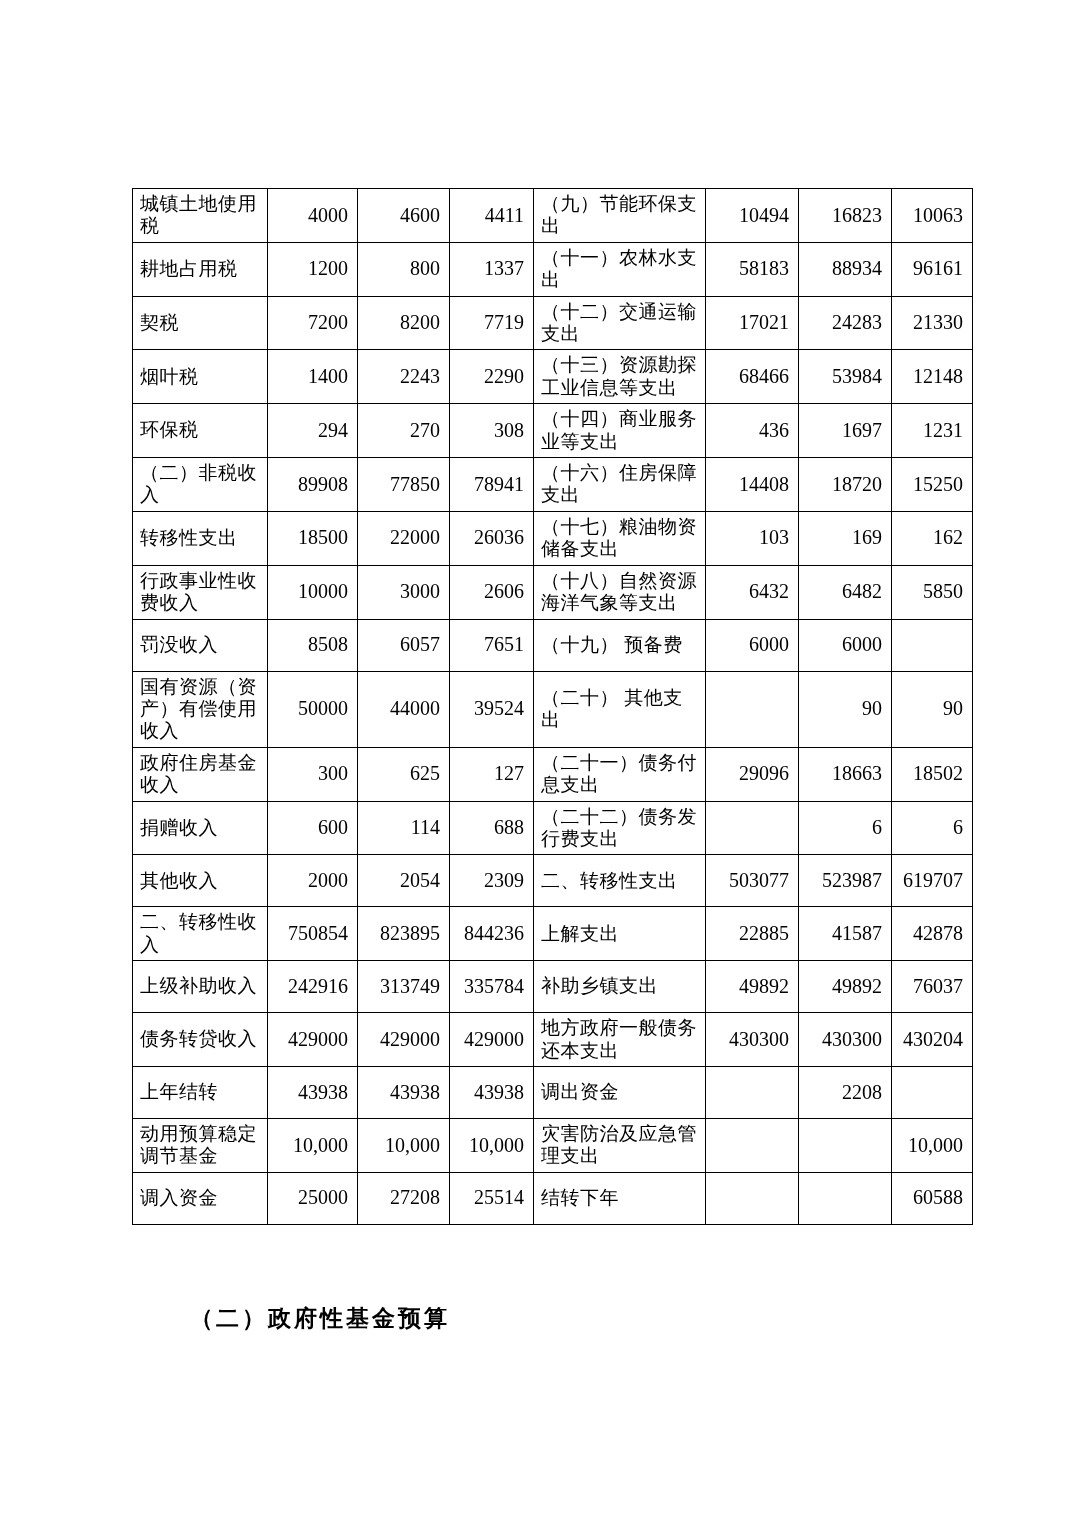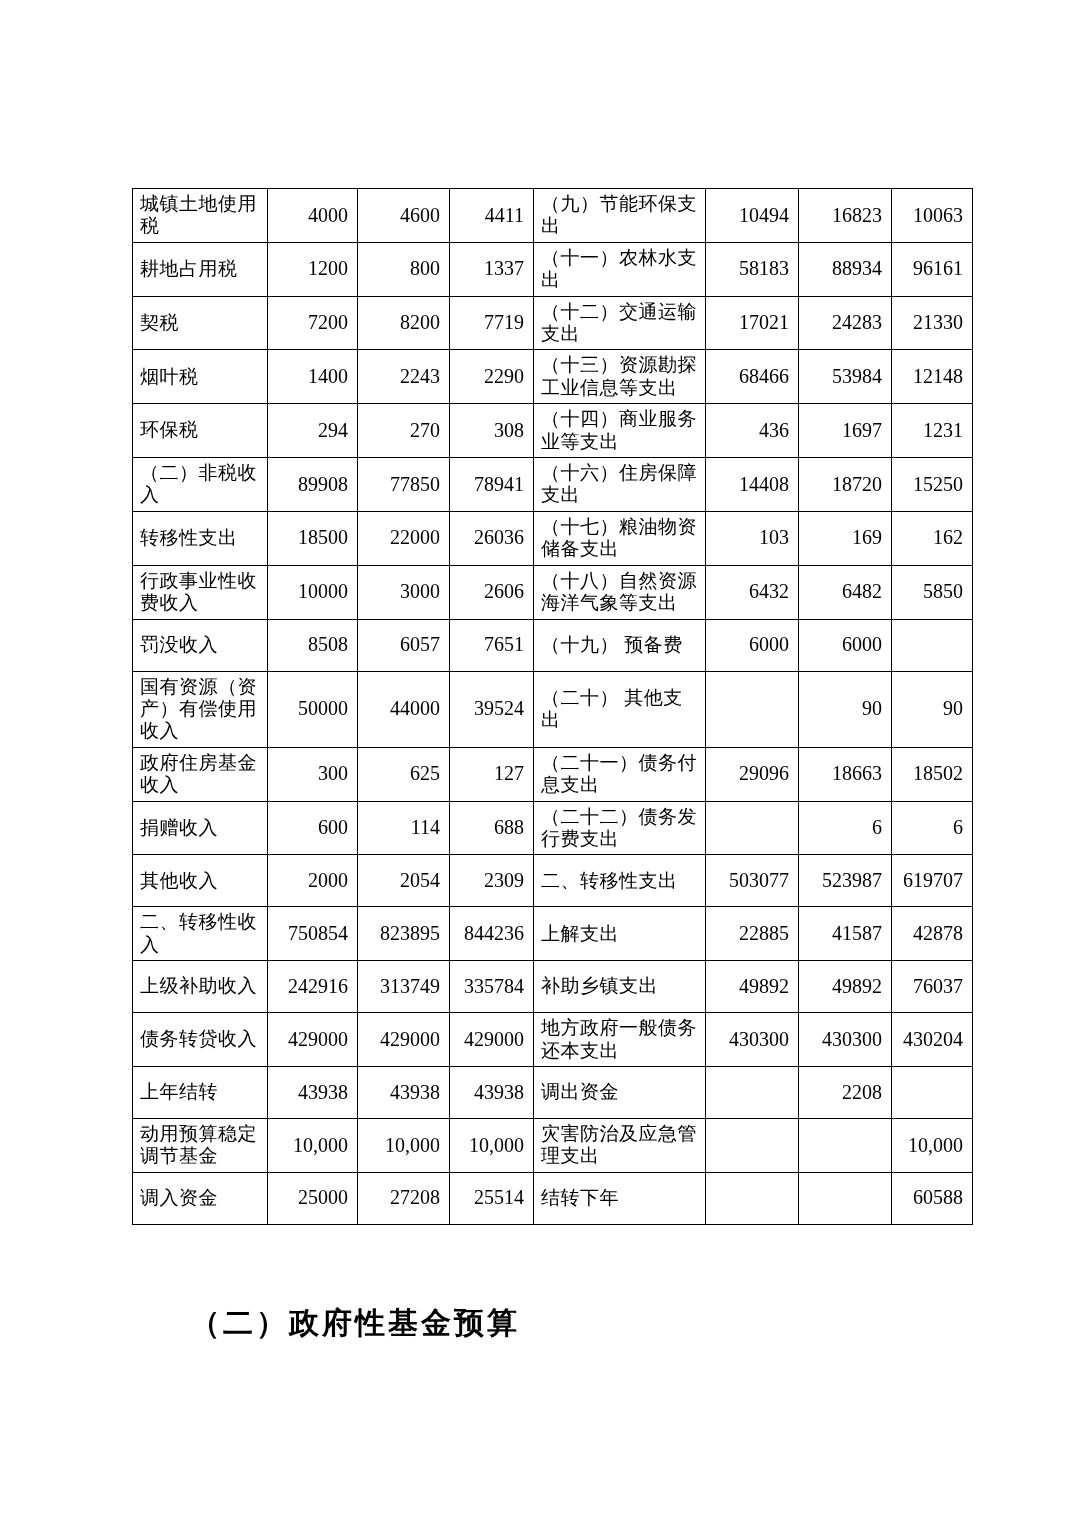--- a/index.html
+++ b/index.html
@@ -38,21 +38,21 @@
   td.num {
     font-size: 20px;
     text-align: right;
     padding-right: 9px;
   }
   .bold { font-weight: normal; }
   .section-heading {
     position: absolute;
     left: 190px;
     top: 1303px;
-    font-size: 30px;
+    font-size: 23px;
     font-weight: bold;
     letter-spacing: 3px;
     font-family: Liberation Sans, sans-serif;
   }
 </style>
 </head>
 <body>
 
 <div class="page">
   <table class="budget-table">

